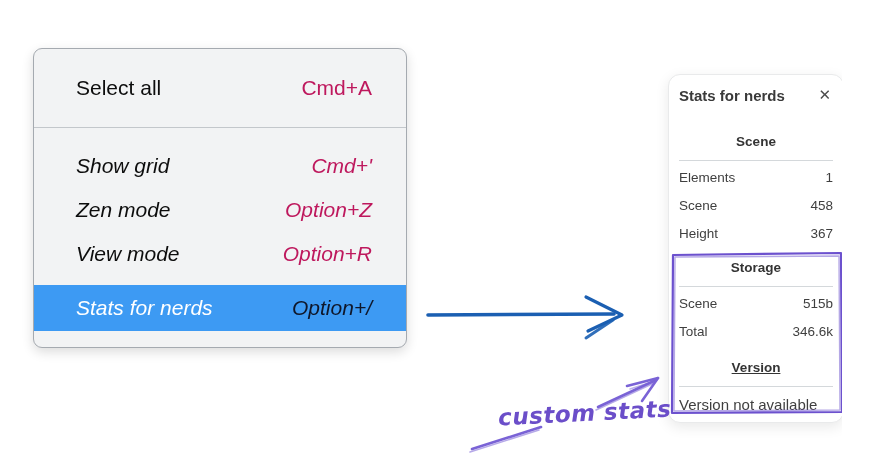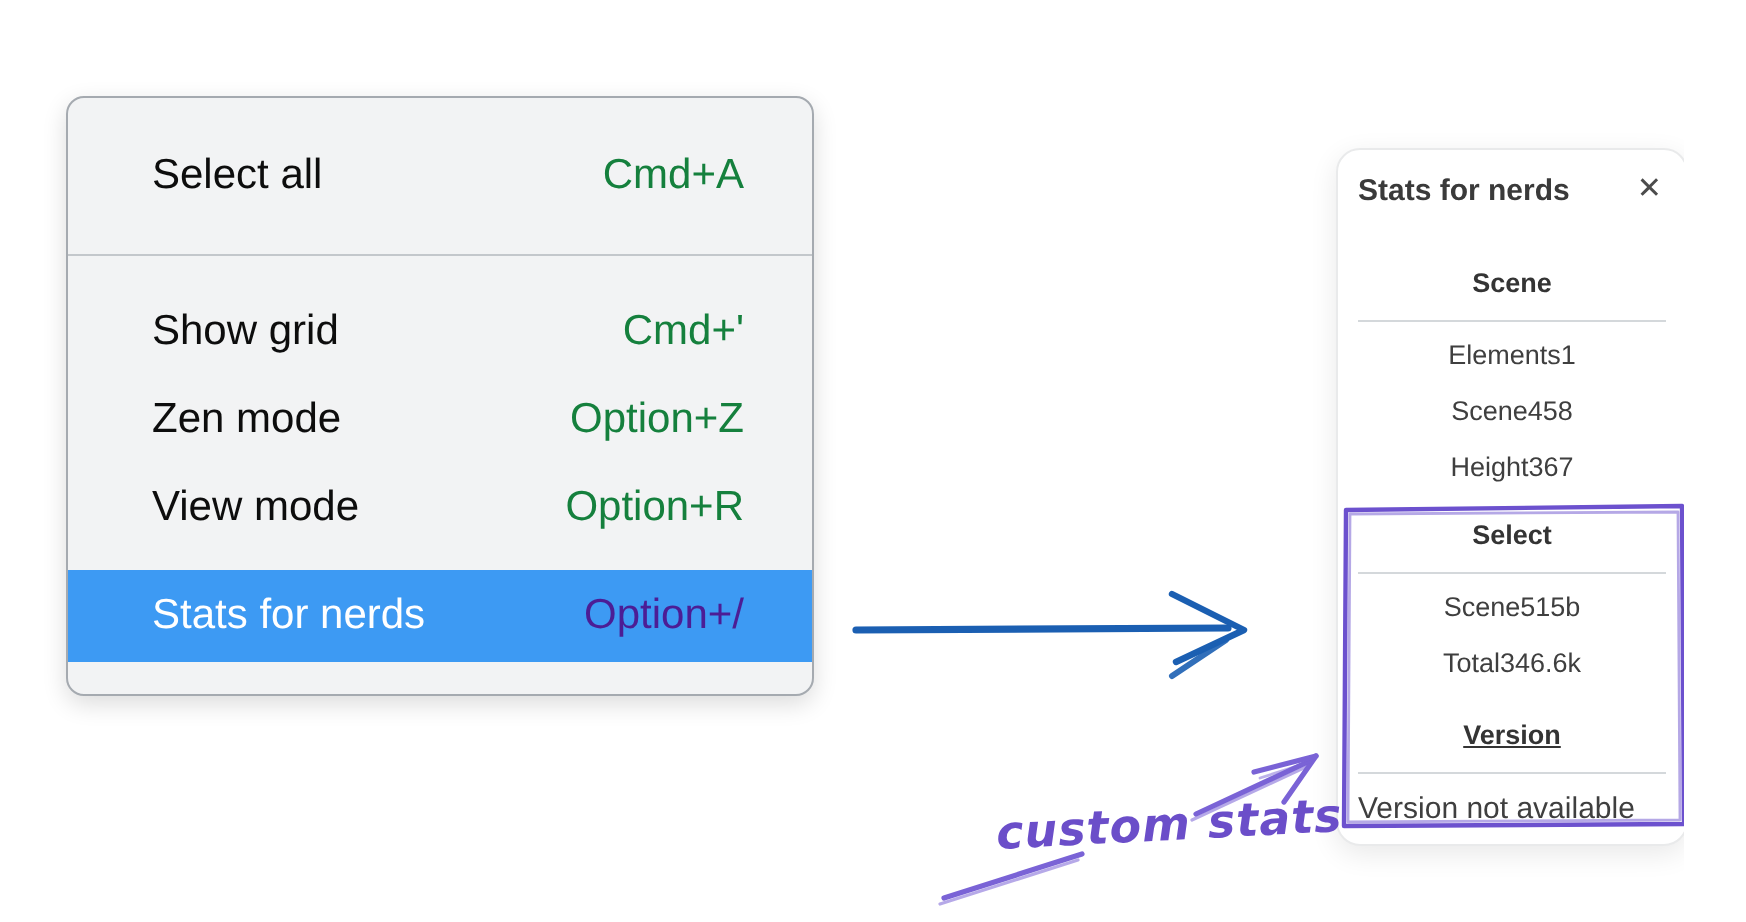--- a/index.html
+++ b/index.html
@@ -9,51 +9,51 @@
   }
 
   
   .context-menu{
     position:absolute;left:33px;top:48px;width:374px;height:300px;
     background:#f2f3f4;border:1px solid #a5aab0;border-radius:9px;
     box-shadow:0 4px 12px rgba(0,0,0,.14);
     box-sizing:border-box;z-index:2;overflow:hidden;
   }
   .menu-group-top{padding-top:17px;}
-  .menu-group-bottom{padding-top:16px;}
+  .menu-group-bottom{padding-top:16px;font-style:italic;}
   .menu-item{
     height:44px;display:flex;align-items:center;justify-content:space-between;
     padding:0 34px 0 42px;font-size:21px;color:#0d0d0d;cursor:default;
   }
-  .menu-item .shortcut{color:#15803d;}
+  .menu-item .shortcut{color:#be185d;}
   .menu-separator{border:none;border-top:1px solid #c3c7cb;margin:17px 0 0 0;}
   .menu-item.highlighted{
     background:#3d9af3;color:#ffffff;height:46px;margin-top:9px;
   }
-  .menu-item.highlighted .shortcut{color:#4c1d95;}
+  .menu-item.highlighted .shortcut{color:#0f172a;}
 
   
   .stats-panel{
     position:absolute;left:668px;top:74px;width:176px;height:349px;
     background:#ffffff;border:1px solid #e9eaeb;border-radius:12px;
     box-shadow:0 4px 14px rgba(0,0,0,.09);
     box-sizing:border-box;padding:10px 10px;z-index:2;color:#3f3f3f;
   }
   .panel-header{display:flex;align-items:center;justify-content:space-between;height:20px;}
   .panel-title{font-size:15px;font-weight:700;color:#3a3a3a;}
   .panel-close{
     font-size:15px;color:#4c4c4c;line-height:14px;background:none;border:none;
     padding:0 2px;cursor:pointer;font-family:"Liberation Sans",sans-serif;
   }
   .section-heading{text-align:center;font-weight:700;font-size:13.5px;color:#343434;line-height:18px;}
   .heading-scene{margin-top:28px;}
   .heading-storage{margin-top:12px;}
   .heading-version{margin-top:14px;text-decoration:underline;}
   .divider{border:none;border-top:1px solid #d4d8db;margin:9px 0 2px 0;}
-  .stat-row{display:flex;justify-content:center;align-items:center;height:28px;font-size:13.5px;}
+  .stat-row{display:flex;justify-content:space-between;align-items:center;height:28px;font-size:13.5px;}
   .stat-label{color:#3f3f3f;}
   .stat-value{color:#3f3f3f;}
   .version-note{font-size:15px;color:#3f3f3f;margin-top:9px;line-height:18px;}
 
   
   .overlay{position:absolute;left:0;top:0;width:873px;height:461px;z-index:5;pointer-events:none;}
 
   .annotation-text{
     position:absolute;left:498px;top:400px;z-index:6;
     font-size:23px;font-weight:600;font-style:italic;letter-spacing:.5px;
@@ -108,21 +108,21 @@
     </div>
     <div class="stat-row">
       <span class="stat-label">Scene</span>
       <span class="stat-value">458</span>
     </div>
     <div class="stat-row">
       <span class="stat-label">Height</span>
       <span class="stat-value">367</span>
     </div>
 
-    <div class="section-heading heading-storage">Select</div>
+    <div class="section-heading heading-storage">Storage</div>
     <hr class="divider">
     <div class="stat-row">
       <span class="stat-label">Scene</span>
       <span class="stat-value">515b</span>
     </div>
     <div class="stat-row">
       <span class="stat-label">Total</span>
       <span class="stat-value">346.6k</span>
     </div>
 

